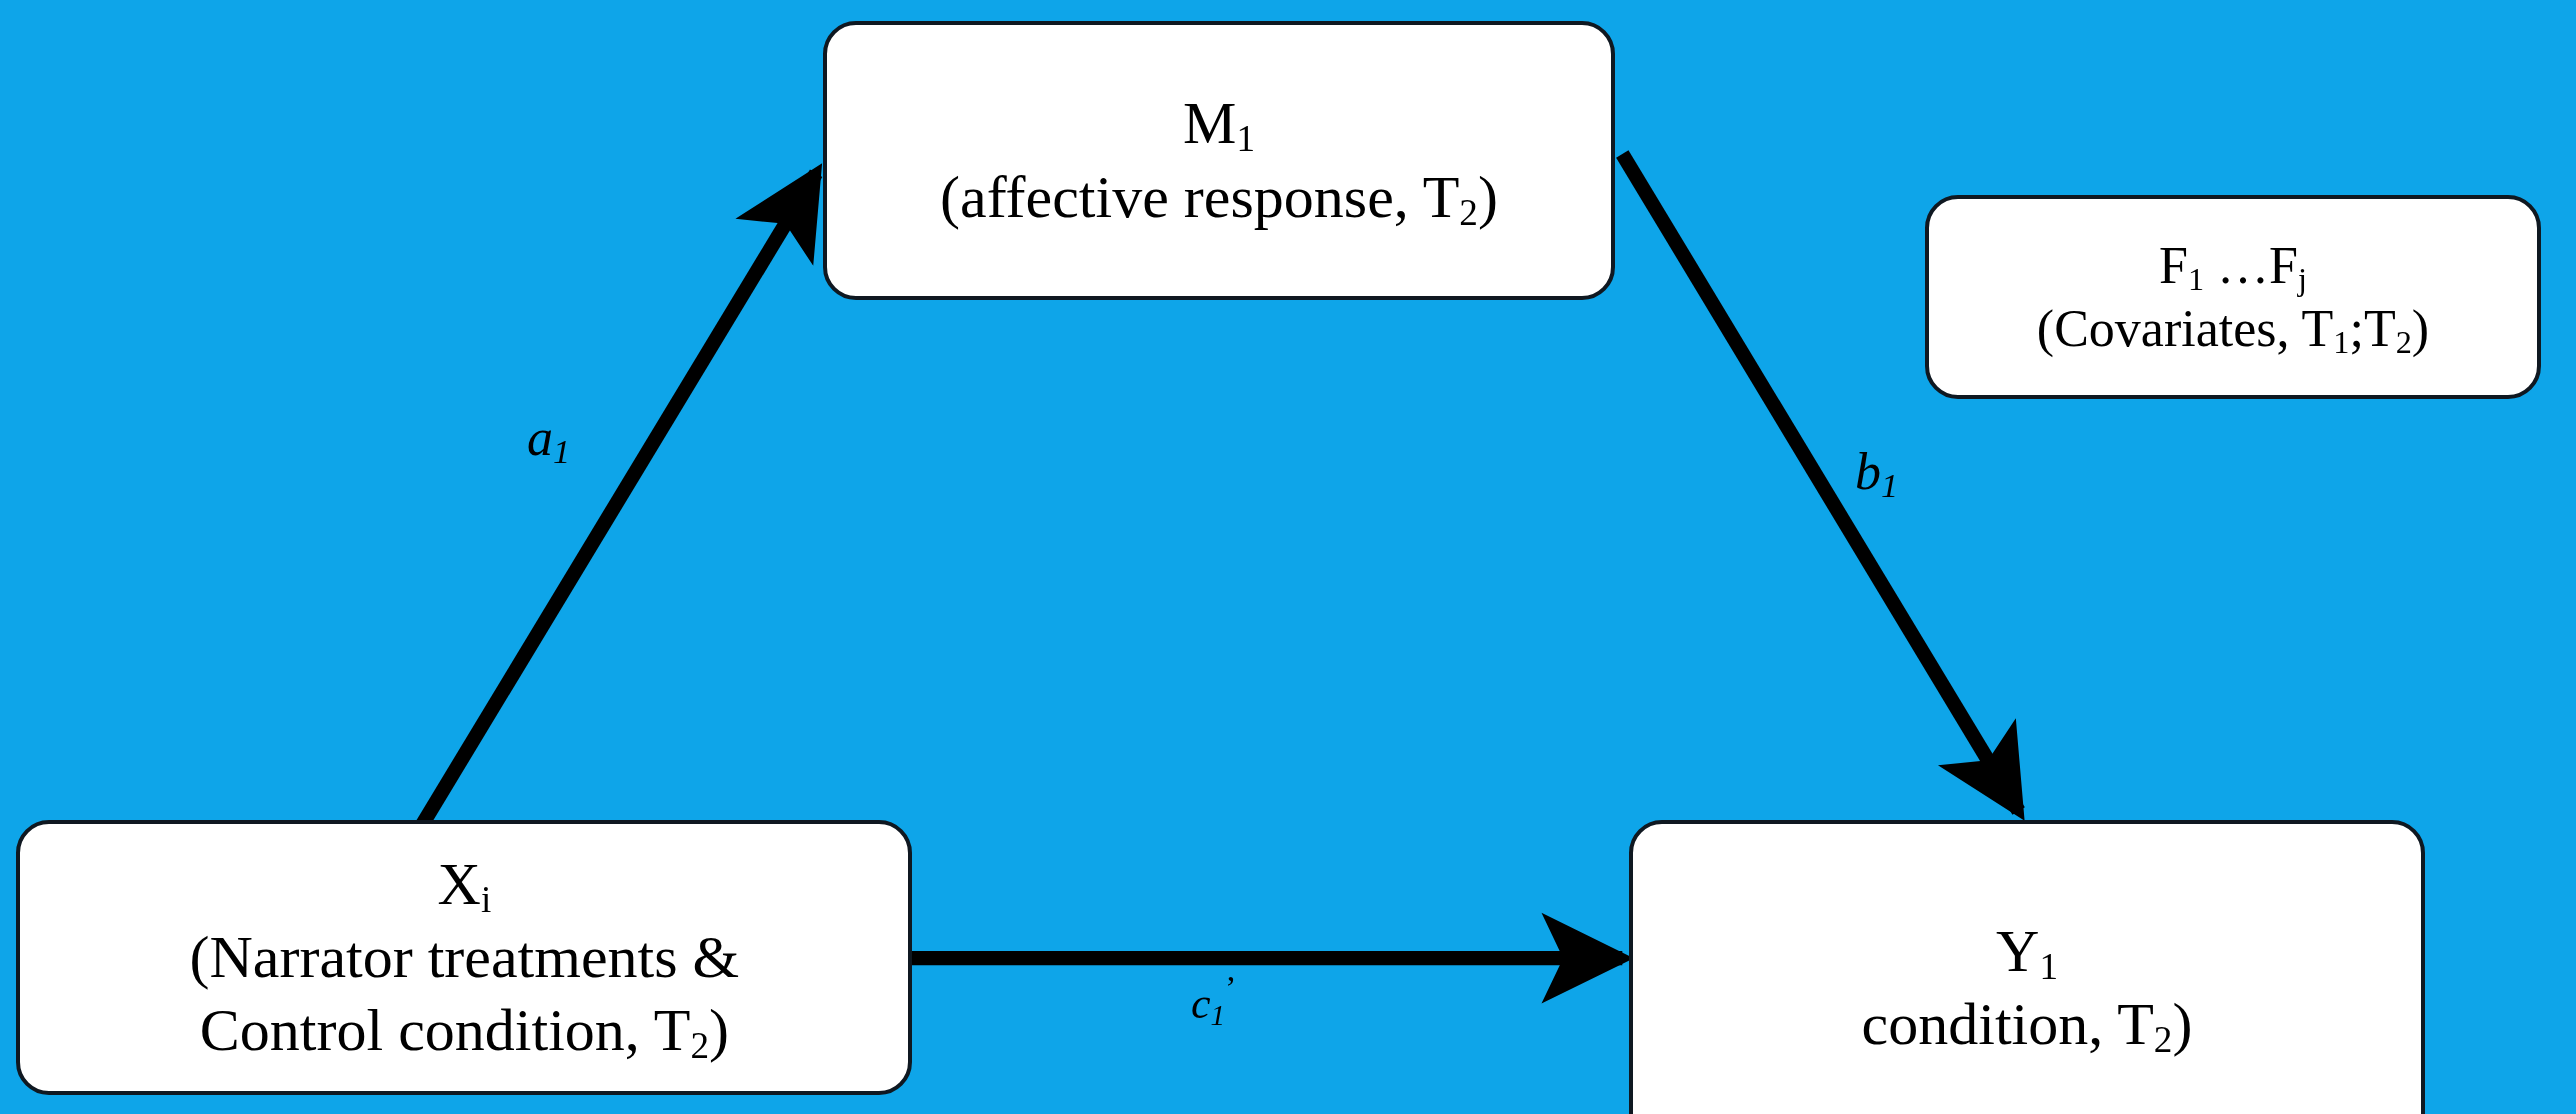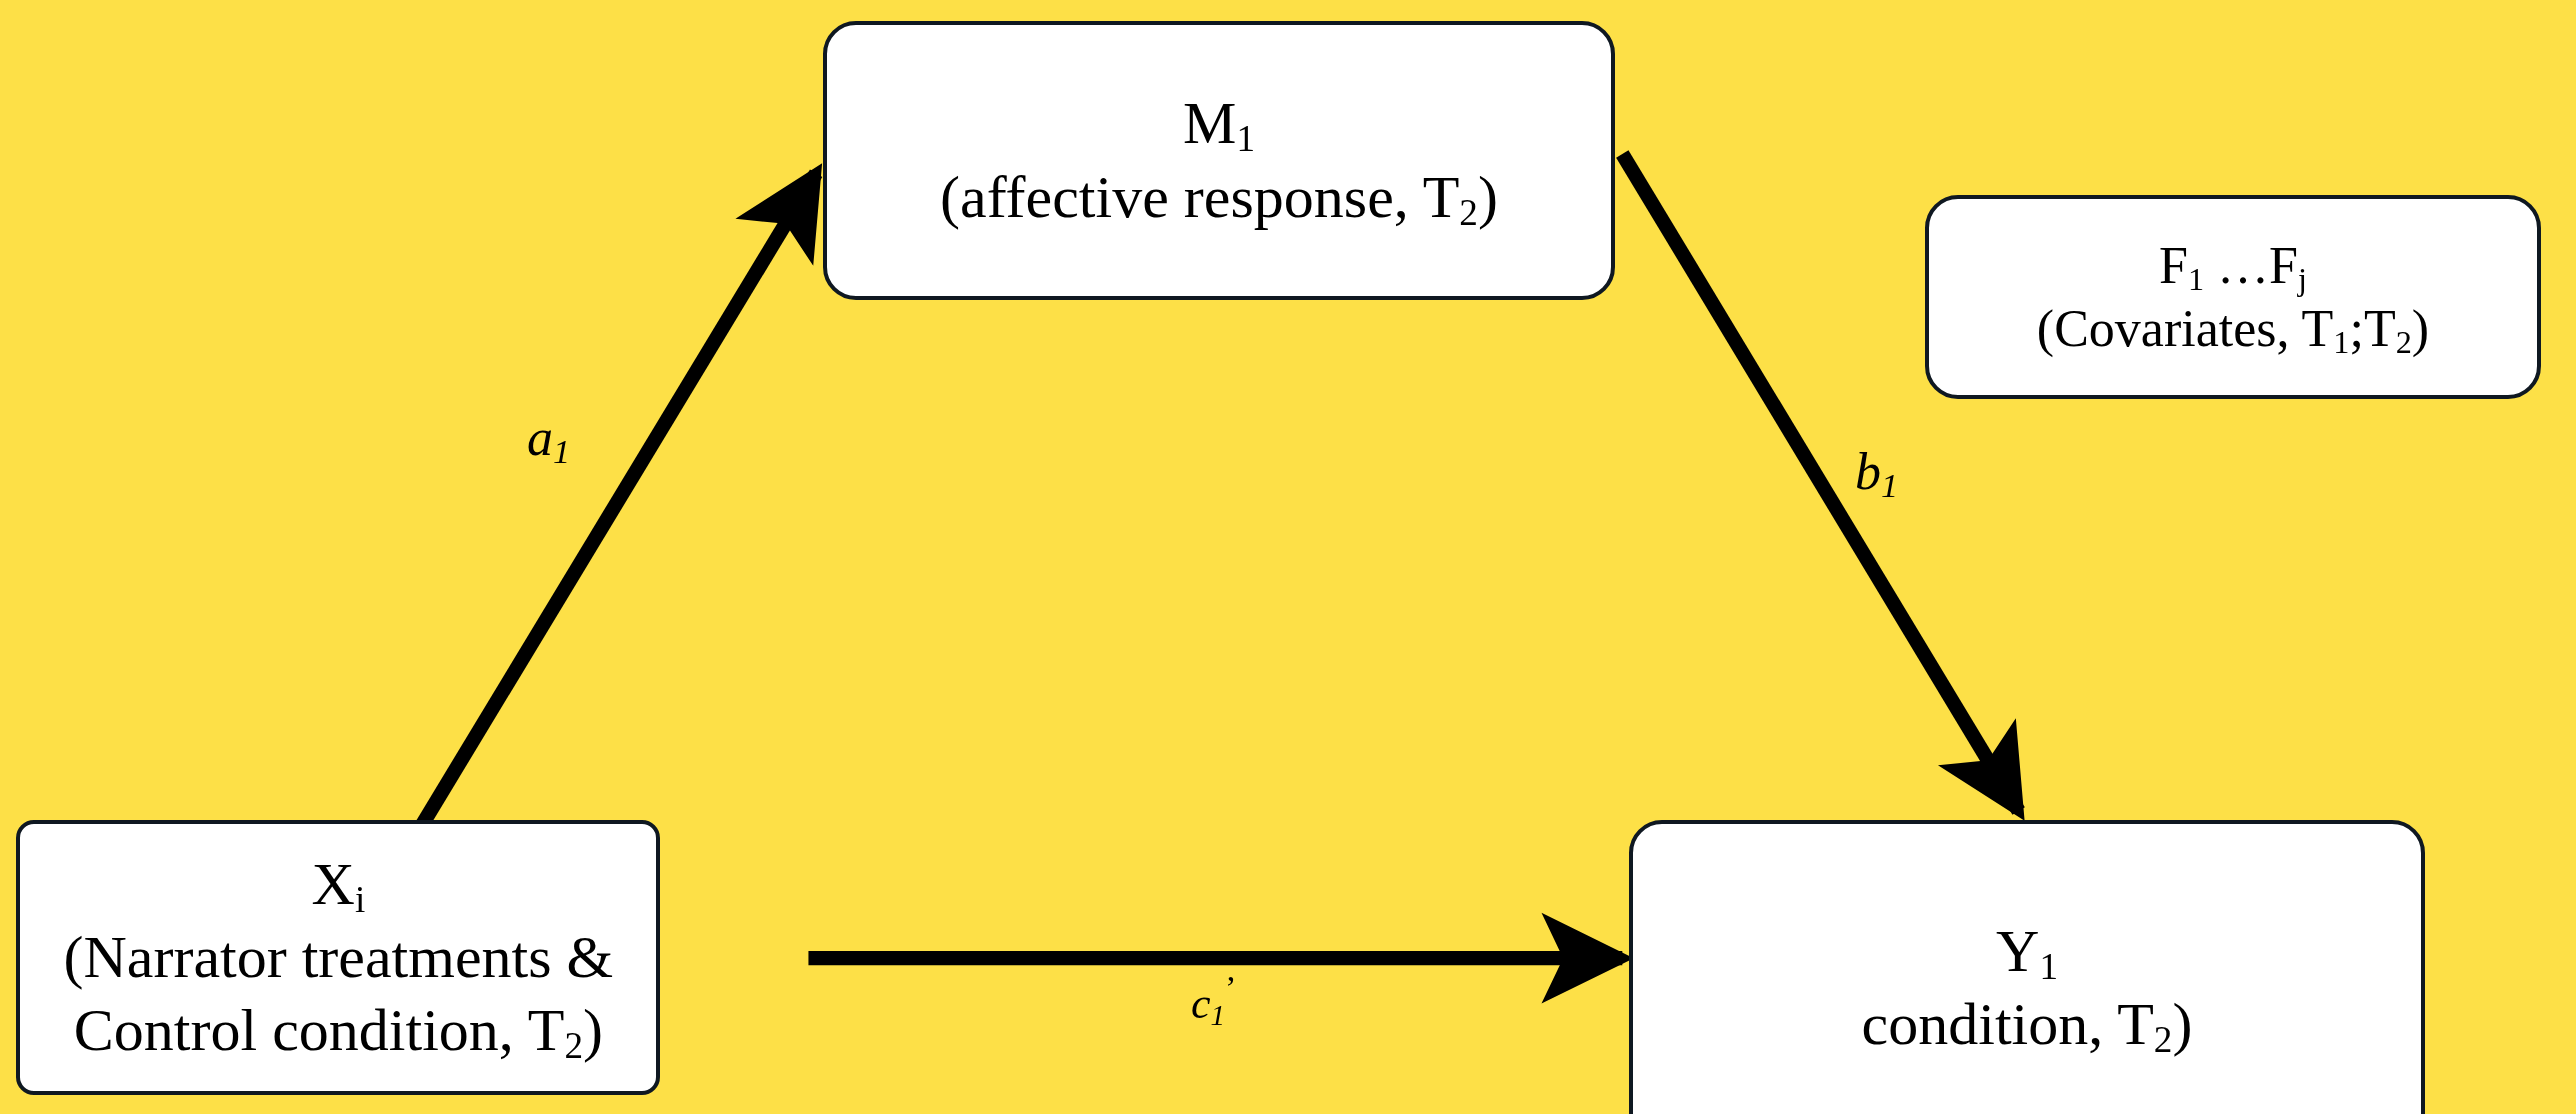--- a/index.html
+++ b/index.html
@@ -8,21 +8,21 @@
     padding: 0;
     background: #ffffff;
   }
   body {
     font-family: "Liberation Serif", "DejaVu Serif", serif;
   }
   #diagram-root {
     position: relative;
     width: 2576px;
     height: 1114px;
-    background: #fde047;
+    background: #0ea5e9;
     overflow: hidden;
   }
   #edge-layer {
     position: absolute;
     left: 0;
     top: 0;
     width: 2576px;
     height: 1114px;
     pointer-events: none;
   }
@@ -74,21 +74,21 @@
     vertical-align: -0.24em;
   }
   .path-label .prime {
     font-style: normal;
     font-size: 0.78em;
     vertical-align: 0.55em;
   }
   
   #node-m1      { left: 823px;  top: 21px;   width: 792px; height: 279px; }
   #node-cov     { left: 1925px; top: 195px;  width: 616px; height: 204px; }
-  #node-x       { left: 16.4px;   top: 820px;  width: 644px; height: 275px; border-radius: 18px; }
+  #node-x       { left: 16.4px;   top: 820px;  width: 896px; height: 275px; }
   #node-y       { left: 1629px; top: 820px;  width: 796px; height: 336px; }
   
   #label-a1     { left: 527px;  top: 412px; }
   #label-b1     { left: 1855px; top: 446px; }
   #label-c1     { left: 1191px; top: 970px; font-size: 44px; }
 </style>
 </head>
 <body>
 
 <div id="diagram-root">

